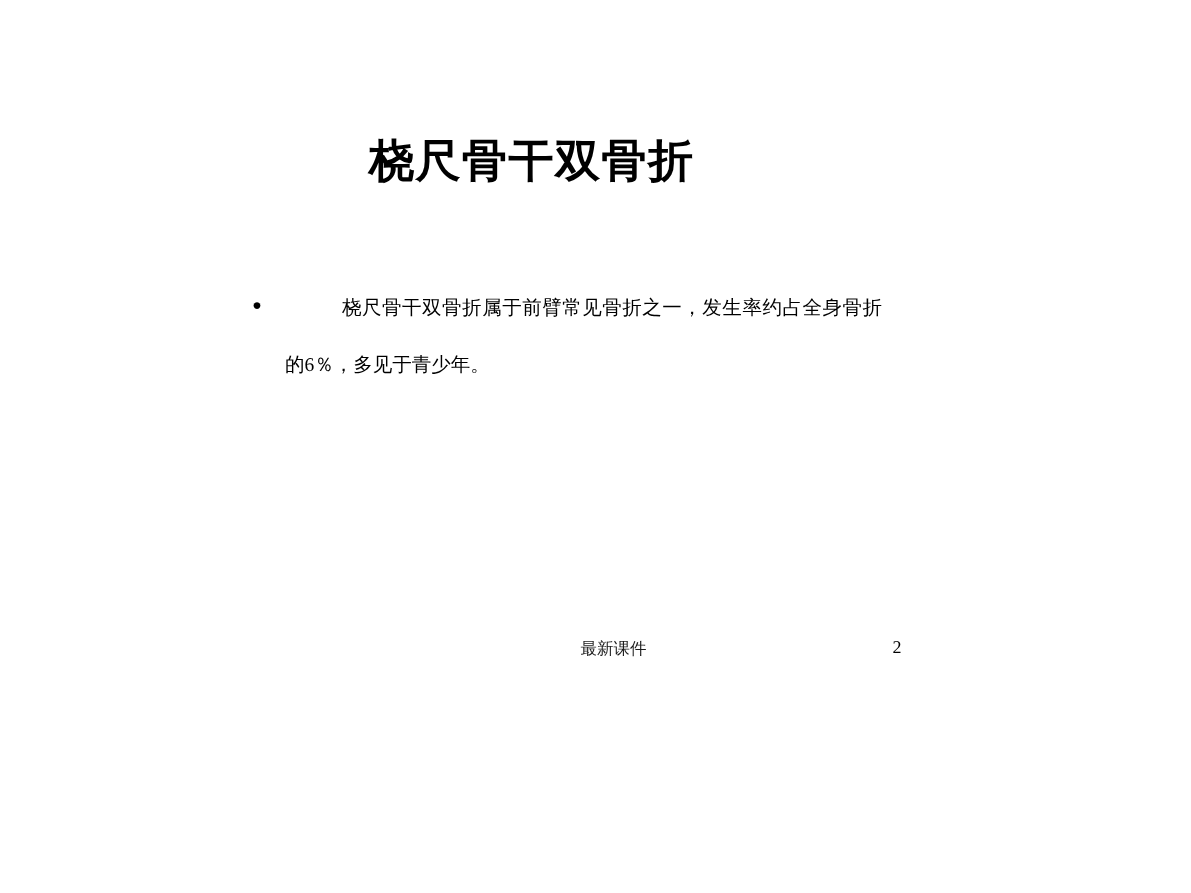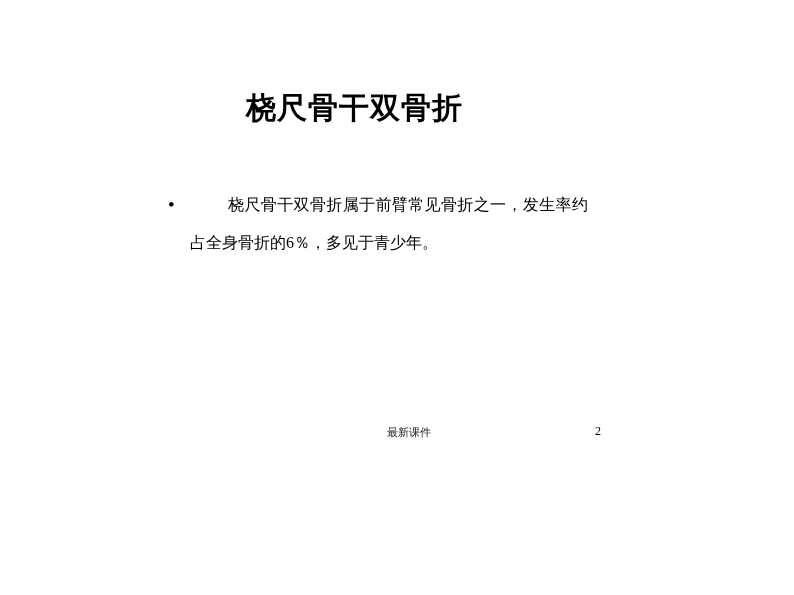--- a/index.html
+++ b/index.html
@@ -43,21 +43,21 @@
   }
   .bullet-mark {
     width: 22px;
     flex: 0 0 22px;
     font-size: 19px;
     line-height: 38px;
     text-align: left;
   }
   .bullet-text {
     flex: 1 1 auto;
-    font-size: 16px;
+    font-size: 13px;
     line-height: 38px;
     text-indent: 38px;
     text-align: justify;
     word-break: break-all;
   }
   .footer-note {
     position: absolute;
     top: 425px;
     left: 0;
     width: 794px;

